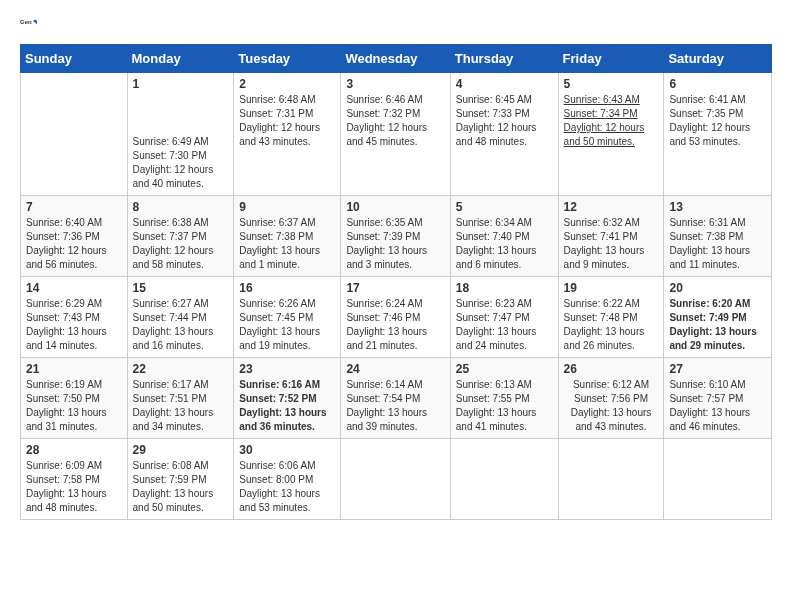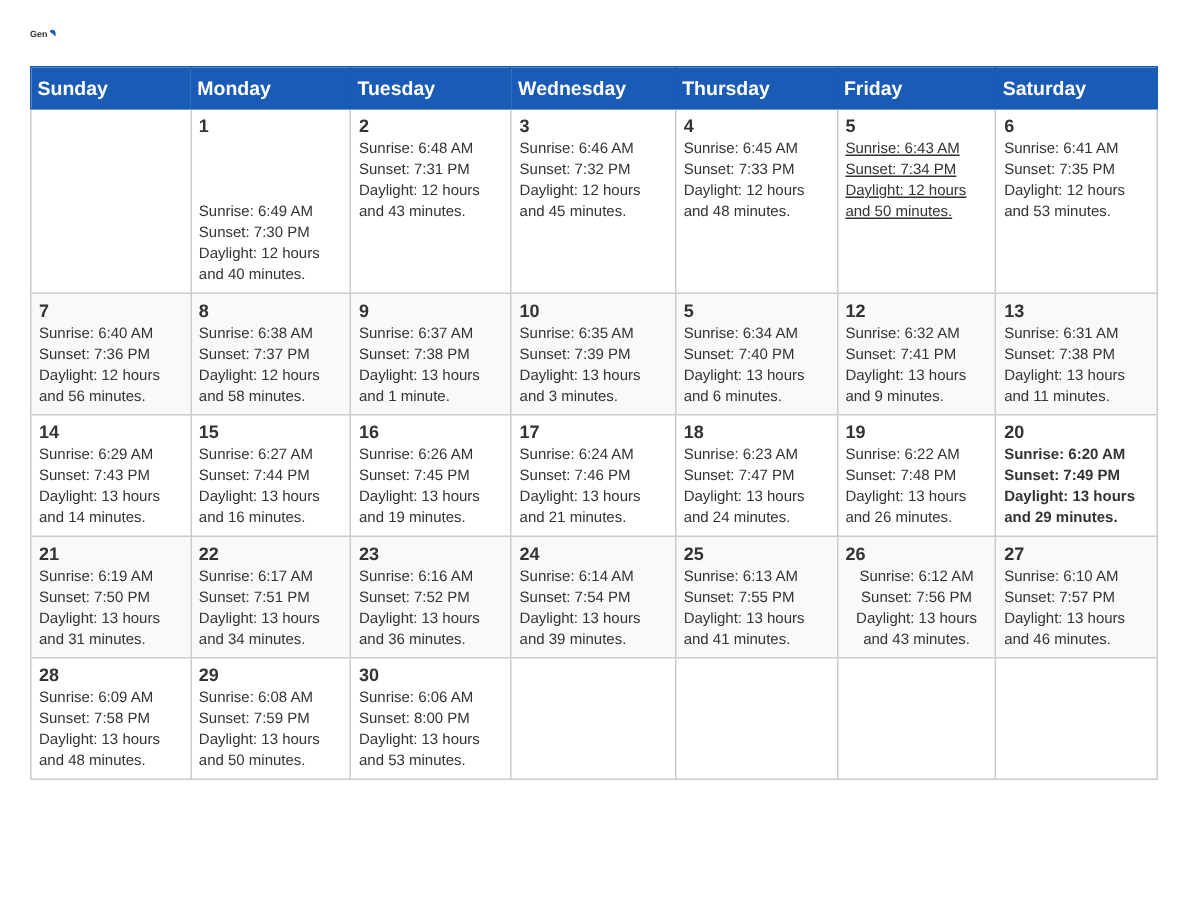--- a/index.html
+++ b/index.html
@@ -289,21 +289,21 @@
           </td>
           <td>
             <span class="day-number">22</span>
             <div class="day-info" style="white-space: pre-line;">Sunrise: 6:17 AM
 Sunset: 7:51 PM
 Daylight: 13 hours
 and 34 minutes.</div>
           </td>
           <td>
             <span class="day-number">23</span>
-            <div class="day-info" style="white-space: pre-line;">Sunrise: 6:16 AM
+            <div class="day-info" style="white-space: pre-line; font-weight: bold;">Sunrise: 6:16 AM
 Sunset: 7:52 PM
 Daylight: 13 hours
 and 36 minutes.</div>
           </td>
           <td>
             <span class="day-number">24</span>
             <div class="day-info" style="white-space: pre-line;">Sunrise: 6:14 AM
 Sunset: 7:54 PM
 Daylight: 13 hours
 and 39 minutes.</div>

